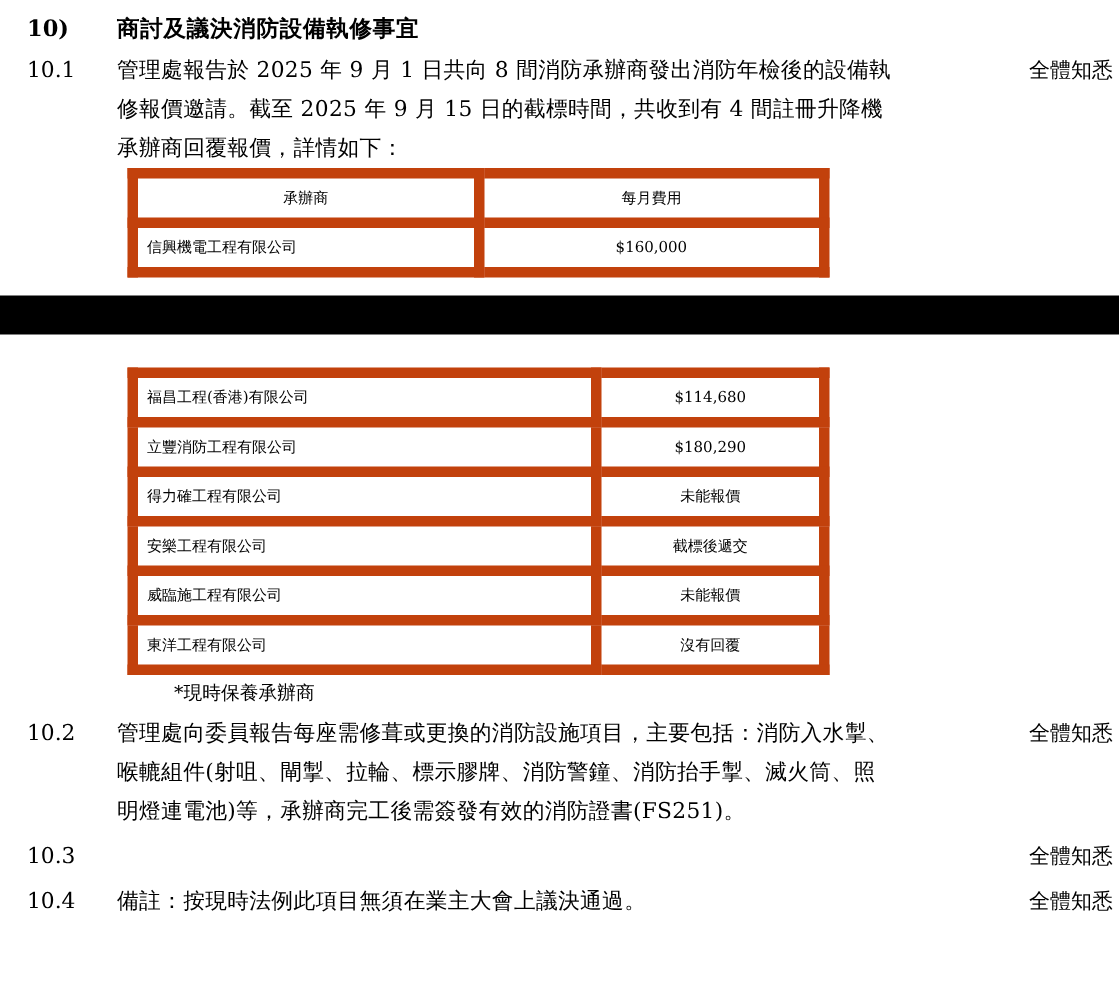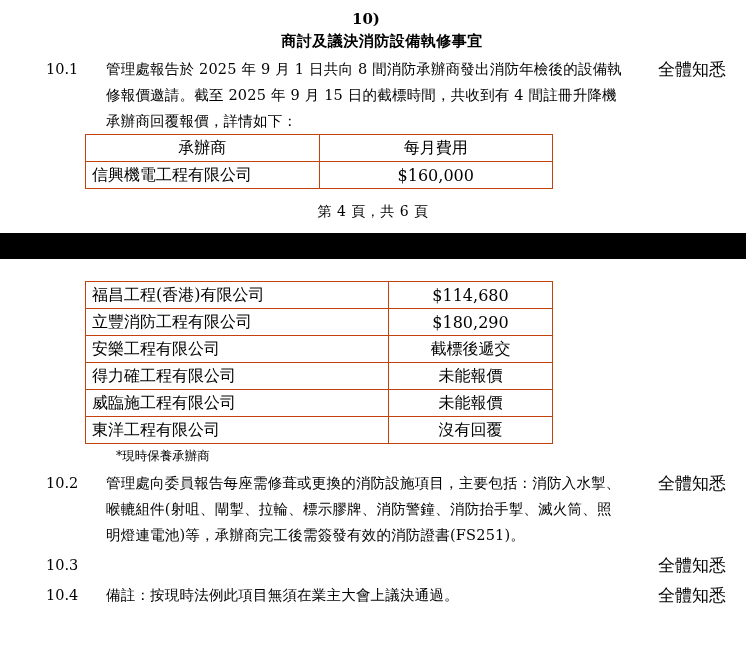--- a/index.html
+++ b/index.html
@@ -16,80 +16,78 @@
     overflow: hidden;
   }
   .page {
     position: relative;
     width: 746px;
     height: 655px;
   }
   
   .heading-row {
     display: flex;
-    align-items: center;
+    align-items: flex-start;
     padding: 8px 0 0 18px;
-    flex-direction: column;
   }
   .heading-num {
     width: 60px;
     font-weight: bold;
     font-size: 15px;
     line-height: 22px;
   }
   .heading-text {
     font-weight: bold;
     font-size: 15px;
     line-height: 22px;
     letter-spacing: 0.5px;
   }
   
   .clause {
     display: flex;
     align-items: flex-start;
     padding: 4px 0 0 18px;
-    margin-left: 28px;
   }
   .clause-num {
     width: 60px;
     flex: 0 0 60px;
     font-size: 14.5px;
     line-height: 26px;
   }
   .clause-body {
     flex: 1 1 auto;
     font-size: 14.5px;
     line-height: 26px;
     position: relative;
   }
   .clause-text {
     display: block;
     max-width: 520px;
     letter-spacing: 0.2px;
   }
   .clause-note {
     position: absolute;
-    right: 20px;
+    right: 4px;
     top: 0;
-    font-size: 17px;
+    font-size: 14px;
     line-height: 26px;
     white-space: nowrap;
   }
   
   .tbl-wrap {
     padding-left: 85px;
   }
   table.bid {
     border-collapse: collapse;
     width: 468px;
     table-layout: fixed;
   }
   table.bid td, table.bid th {
-    border: 1px solid #c2410c;
-    font-size: 16px;
+    border: 7px solid #c2410c;
+    font-size: 10px;
     font-weight: normal;
     height: 24px;
     padding: 1px 6px;
   }
   table.bid th {
     text-align: center;
   }
   table.bid td.name {
     text-align: left;
     width: 290px;
@@ -147,46 +145,45 @@
         <th class="amt">每月費用</th>
       </tr>
       <tr>
         <td class="name">信興機電工程有限公司</td>
         <td class="amt">$160,000</td>
       </tr>
     </tbody>
       </table>
   </div>
 
-  <div class="page-footer">第 4 頁，共 6 頁</div>
 
   <div class="separator"></div>
 
   <div class="after-sep-gap"></div>
 
   <div class="tbl-wrap">
     <table class="bid">
       <tbody>
           <tr>
         <td class="name">福昌工程(香港)有限公司</td>
         <td class="amt">$114,680</td>
       </tr>
       <tr>
         <td class="name">立豐消防工程有限公司</td>
         <td class="amt">$180,290</td>
       </tr>
       <tr>
+        <td class="name">得力確工程有限公司</td>
+        <td class="amt">未能報價</td>
+      </tr>
+      <tr>
         <td class="name">安樂工程有限公司</td>
         <td class="amt">截標後遞交</td>
       </tr>
       <tr>
-        <td class="name">得力確工程有限公司</td>
-        <td class="amt">未能報價</td>
-      </tr>
-      <tr>
         <td class="name">威臨施工程有限公司</td>
         <td class="amt">未能報價</td>
       </tr>
       <tr>
         <td class="name">東洋工程有限公司</td>
         <td class="amt">沒有回覆</td>
       </tr>
     </tbody>
       </table>
   </div>

